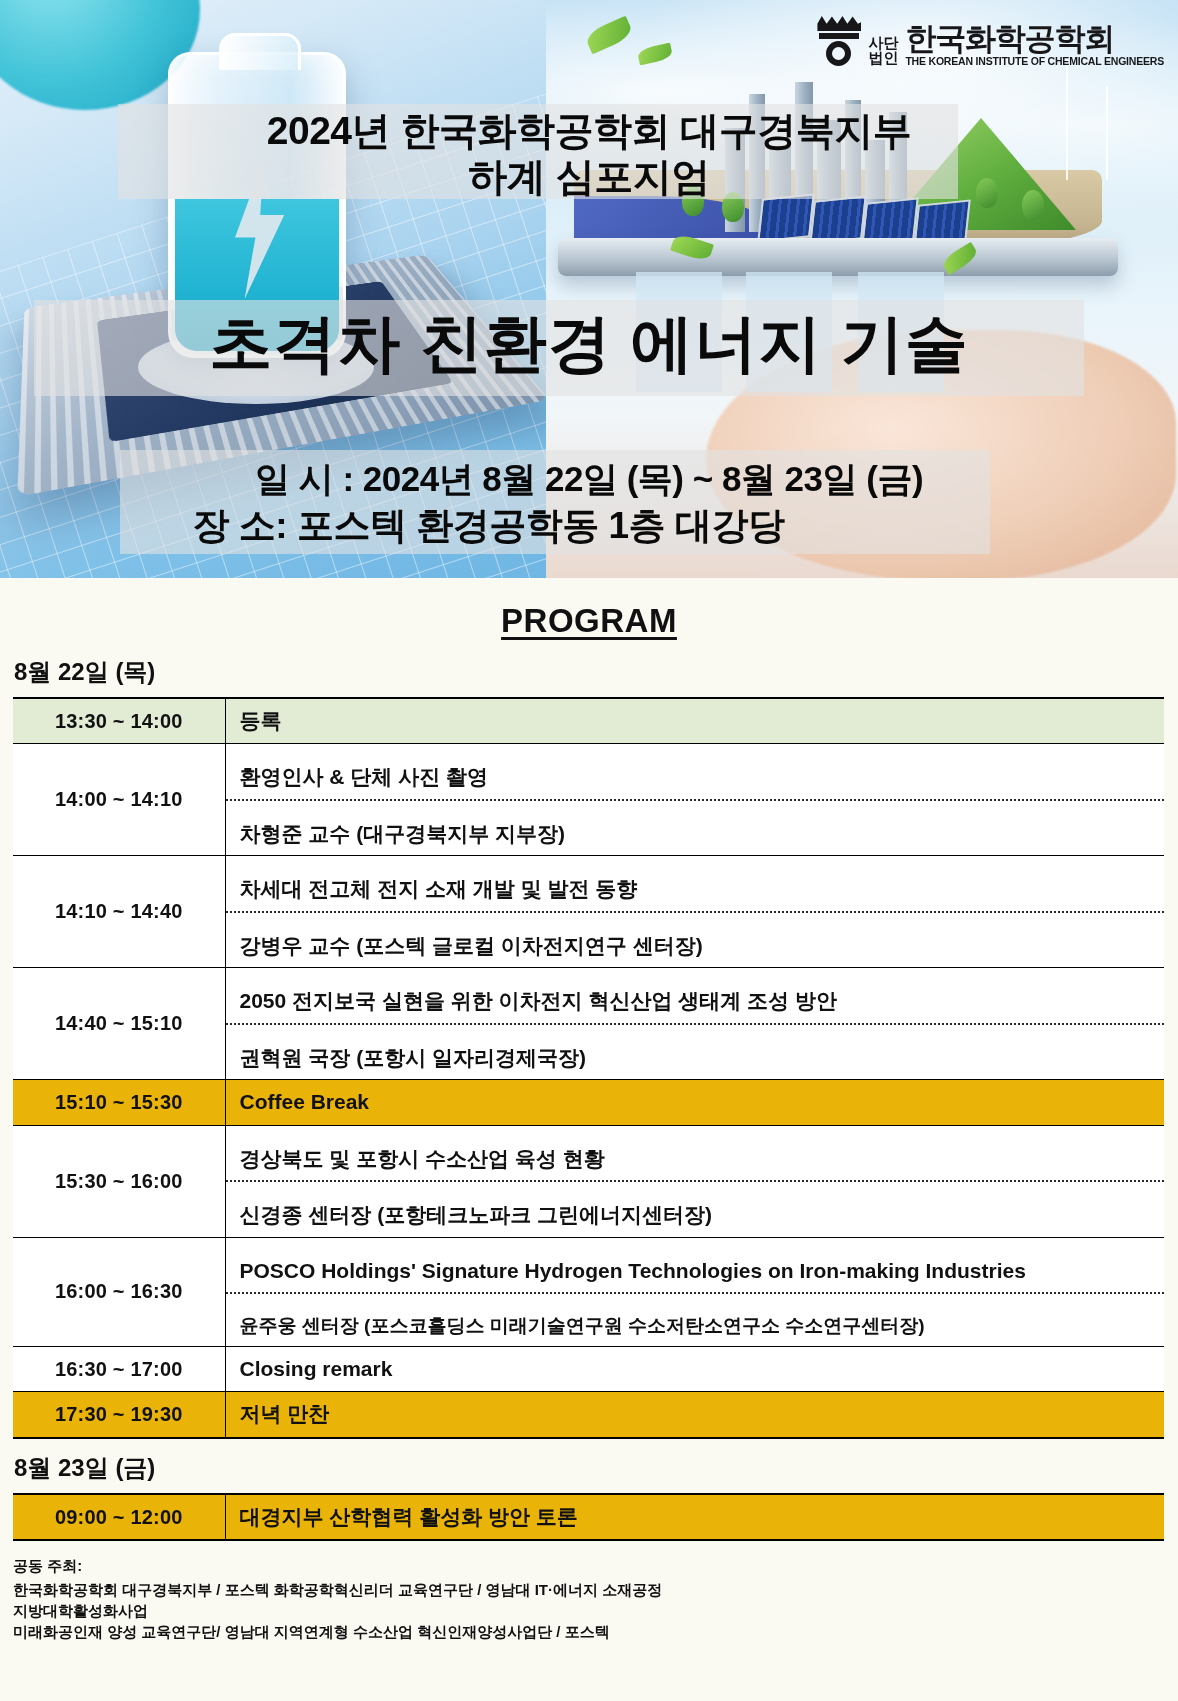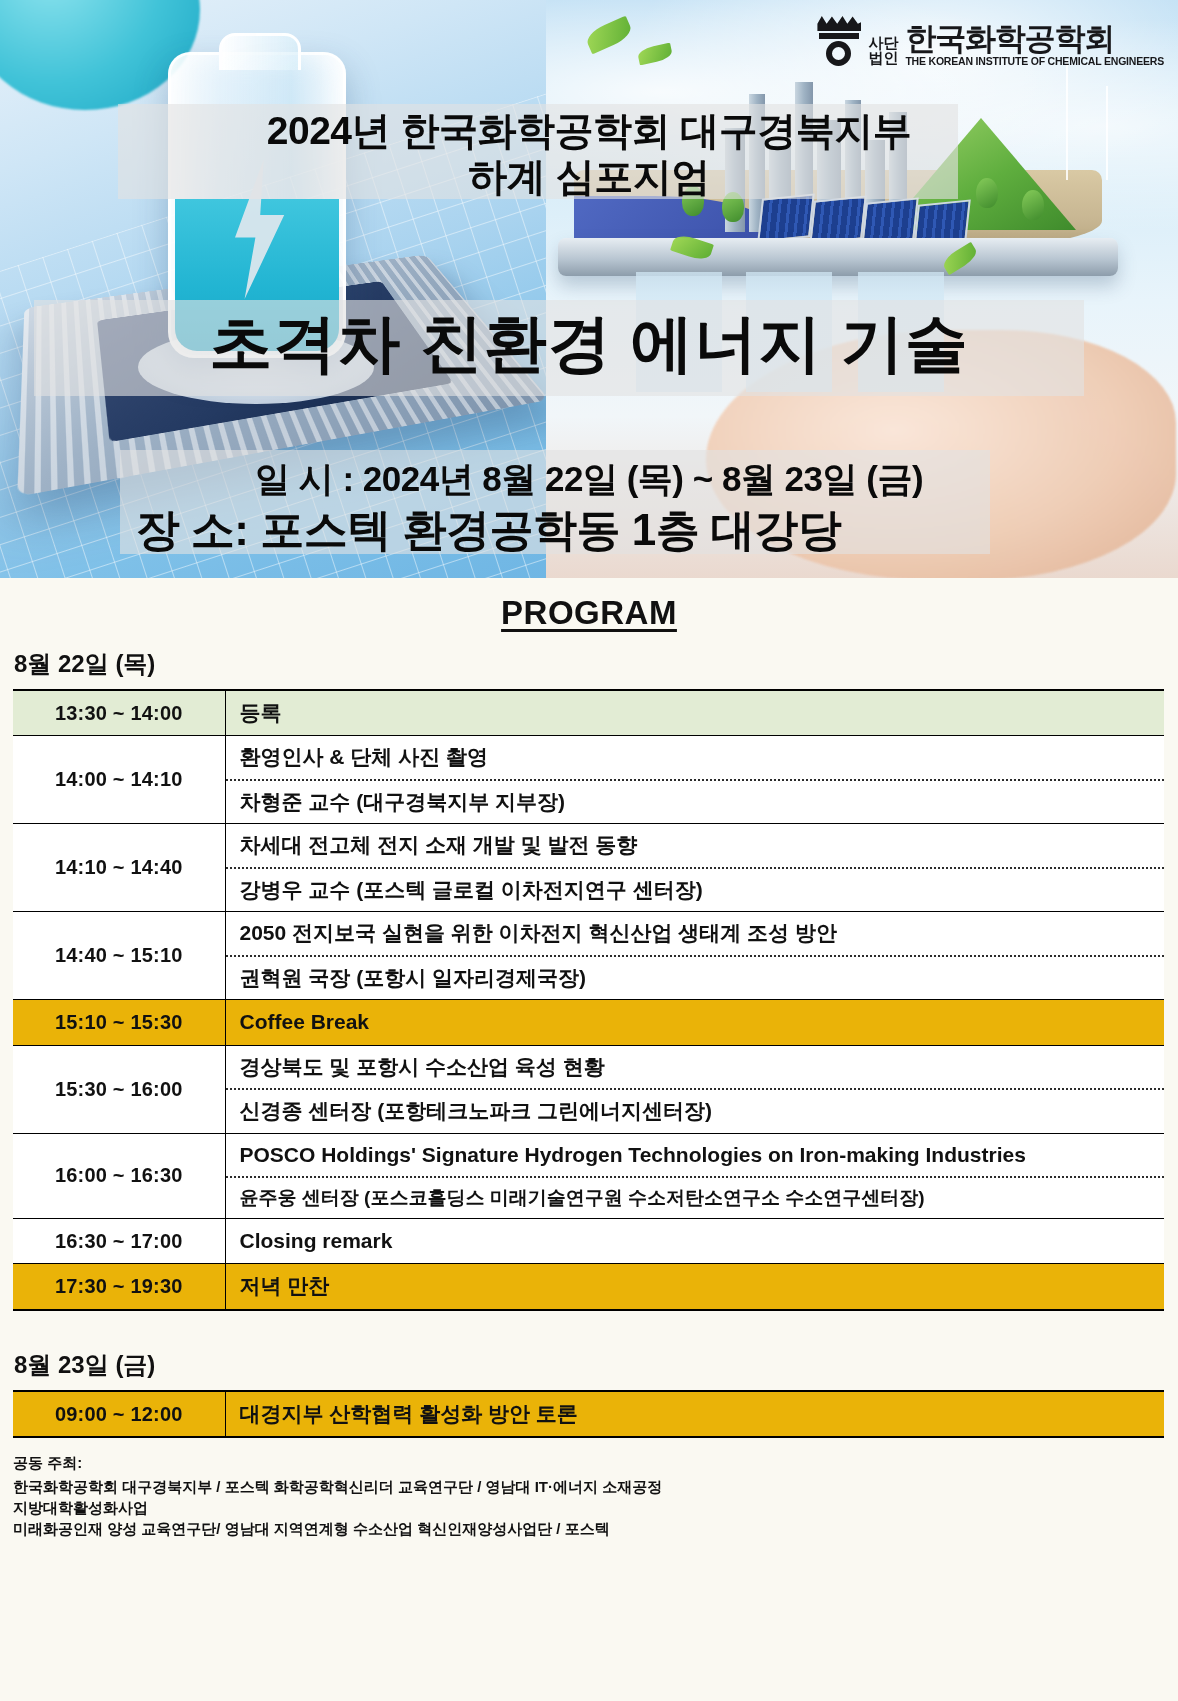--- a/index.html
+++ b/index.html
@@ -252,21 +252,21 @@
     left: 0; top: 306px; width: 1178px;
     font-size: 63px;
     letter-spacing: 1px;
   }
   .t-date {
     left: 0; top: 458px; width: 1178px;
     font-size: 35px;
   }
   .t-venue {
     left: 0; top: 504px; width: 977px;
-    font-size: 44px;
+    font-size: 37px;
   }
 
   
   .logo {
     position: absolute;
     right: 14px; top: 14px;
     display: flex;
     align-items: flex-end;
     gap: 7px;
   }
@@ -310,32 +310,32 @@
     position: relative;
     width: 1178px;
     padding: 0;
     background: #faf9f2;
   }
   .program-title {
     text-align: center;
     font-size: 33px;
     font-weight: bold;
     color: #111;
-    padding-top: 16px;
+    padding-top: 24px;
     text-decoration: underline;
     text-underline-offset: 5px;
     letter-spacing: .5px;
   }
   .day-label {
     font-size: 24px;
     font-weight: bold;
     color: #111;
     margin: 16px 0 6px 14px;
   }
-  .day-label.second { margin-top: 38px; }
+  .day-label.second { margin-top: 13px; }
 
   table.sched {
     width: 1151px;
     margin: 9px 0 0 13px;
     border-collapse: collapse;
     table-layout: fixed;
     border-top: 2.5px solid #000;
     border-bottom: 2.5px solid #000;
   }
   table.sched col.ctime { width: 212px; }
@@ -349,21 +349,21 @@
     text-align: center;
     font-size: 20px;
     font-weight: bold;
     color: #111;
     letter-spacing: .2px;
   }
   td.body { padding: 0; }
   .ttl, .spk, .single {
     font-size: 21px;
     color: #111;
-    padding: 8px 10px 8px 14px;
+    padding: 20px 10px 8px 14px;
     line-height: 1.26;
   }
   .ttl { font-weight: bold; border-bottom: 2.2px dotted #2b2b2b; }
   .spk { font-weight: bold; }
   .spk.small { font-size: 19px; }
   .single { font-weight: bold; padding: 9px 10px 9px 14px; }
   tr.green td { background: #e2ecd4; }
   tr.blue  td { background: #eab308; }
   tr.plain td { background: #ffffff; }
 

